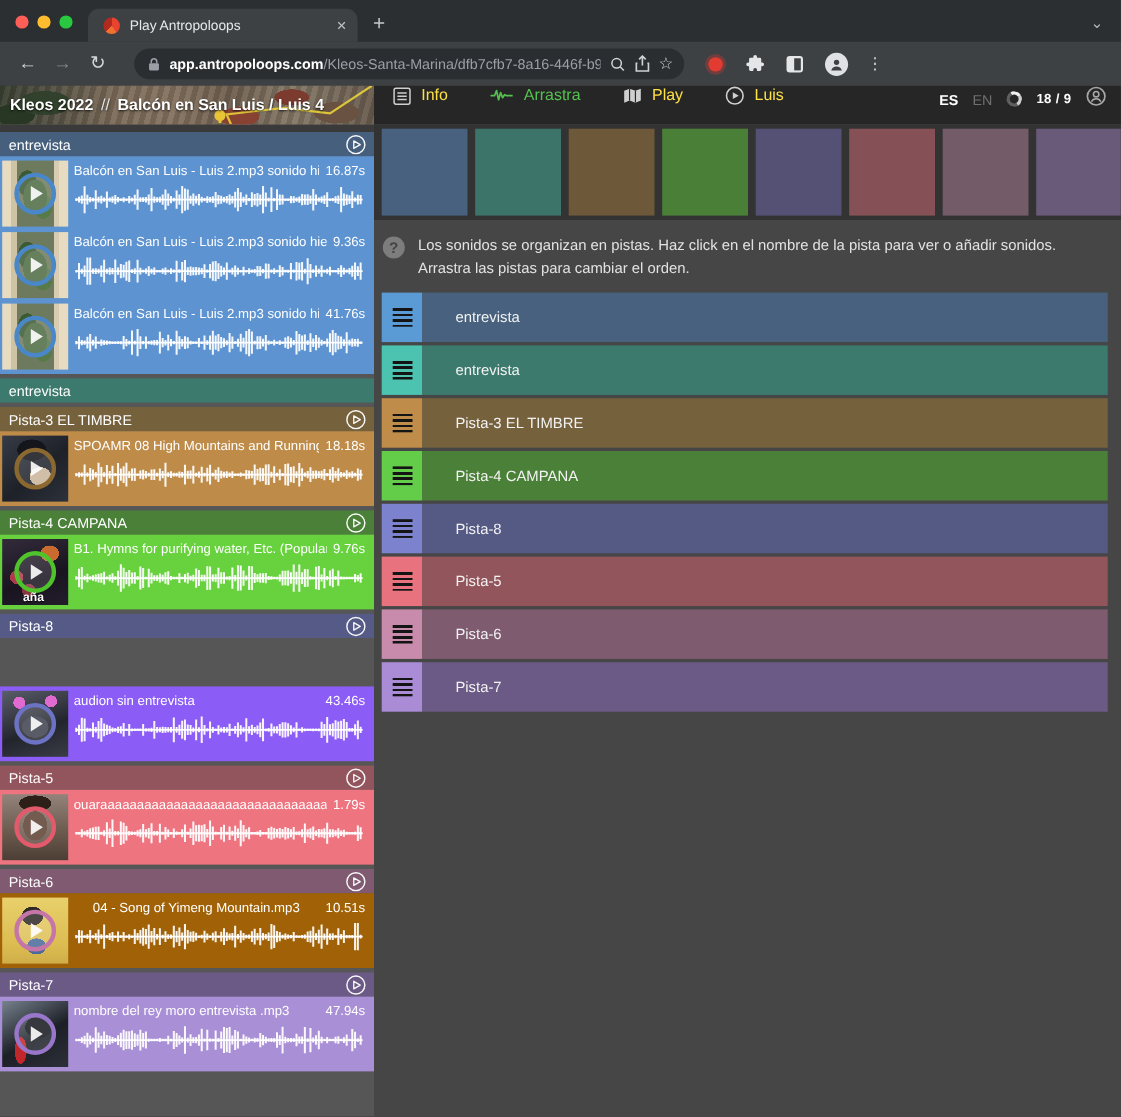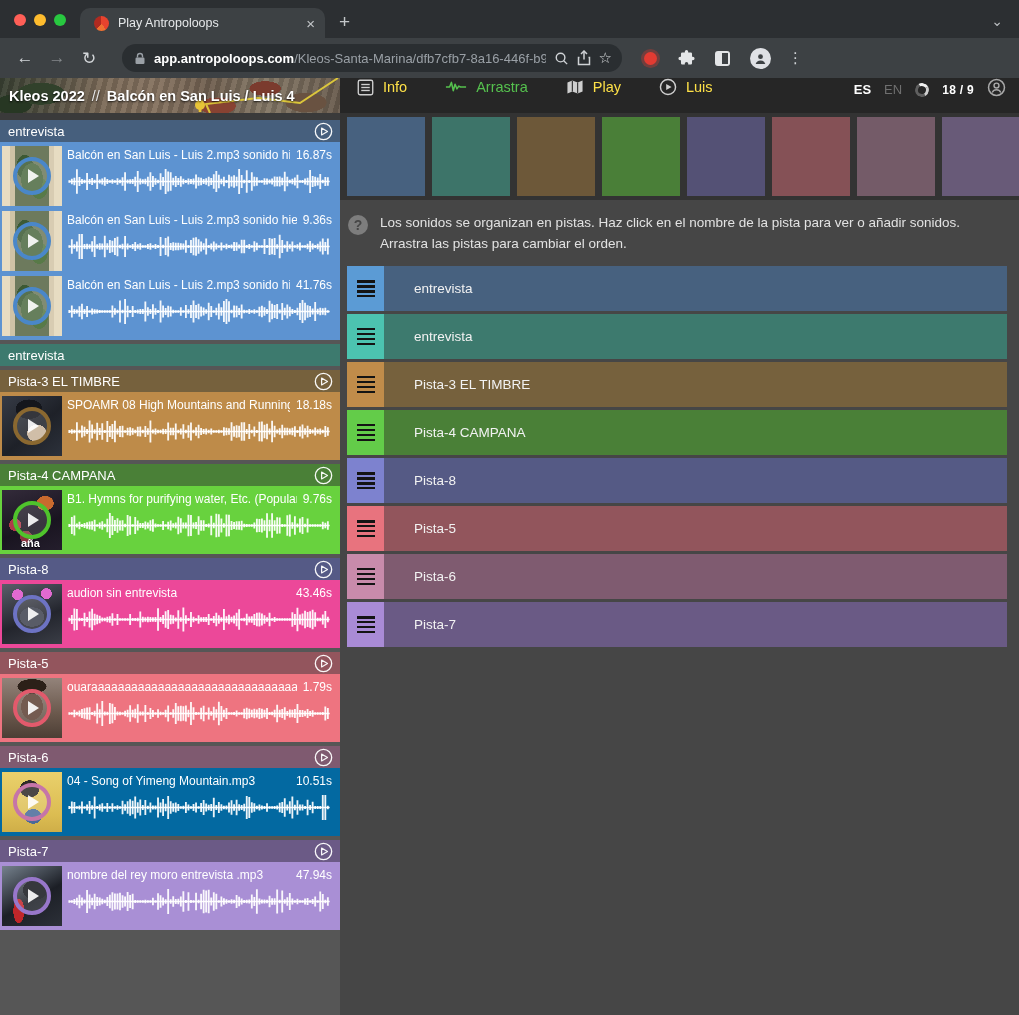--- a/index.html
+++ b/index.html
@@ -421,21 +421,21 @@
           <header class="sec-head" style="background: rgb(85, 90, 134);">
             <span class="sec-name">Pista-8</span>
             <span class="sec-play">
               <svg width="19" height="19" viewBox="0 0 20 20">
                 <circle cx="10" cy="10" r="8.6" fill="none" stroke="rgba(255,255,255,.95)" stroke-width="1.4"></circle>
                 <path d="M8 6.4L14.2 10L8 13.6Z" fill="none" stroke="rgba(255,255,255,.95)" stroke-width="1.3" stroke-linejoin="round"></path>
               </svg>
             </span>
           </header>
 
-          <div class="sec-clips" style="background: #ec4899; --ac: #6d73c4;">
+          <div class="sec-clips" style="background: #8b5cf6; margin-top: 44px; --ac: #6d73c4;">
 
               <div class="clip">
                 <div class="thumb robot">
 
                   <span class="play-ov"></span>
                 </div>
                 <div class="clip-main">
                   <div class="clip-top">
                     <span class="clip-title">audion sin entrevista</span>
                     <span class="clip-dur">43.46s</span>
@@ -485,21 +485,21 @@
           <header class="sec-head" style="background: rgb(127, 90, 112);">
             <span class="sec-name">Pista-6</span>
             <span class="sec-play">
               <svg width="19" height="19" viewBox="0 0 20 20">
                 <circle cx="10" cy="10" r="8.6" fill="none" stroke="rgba(255,255,255,.95)" stroke-width="1.4"></circle>
                 <path d="M8 6.4L14.2 10L8 13.6Z" fill="none" stroke="rgba(255,255,255,.95)" stroke-width="1.3" stroke-linejoin="round"></path>
               </svg>
             </span>
           </header>
 
-          <div class="sec-clips" style="background: #0369a1; --ac: #c675a8;">
+          <div class="sec-clips" style="background: #a16207; text-align: center; --ac: #c675a8;">
 
               <div class="clip">
                 <div class="thumb yellow-anime">
 
                   <span class="play-ov"></span>
                 </div>
                 <div class="clip-main">
                   <div class="clip-top">
                     <span class="clip-title">04 - Song of Yimeng Mountain.mp3</span>
                     <span class="clip-dur">10.51s</span>

